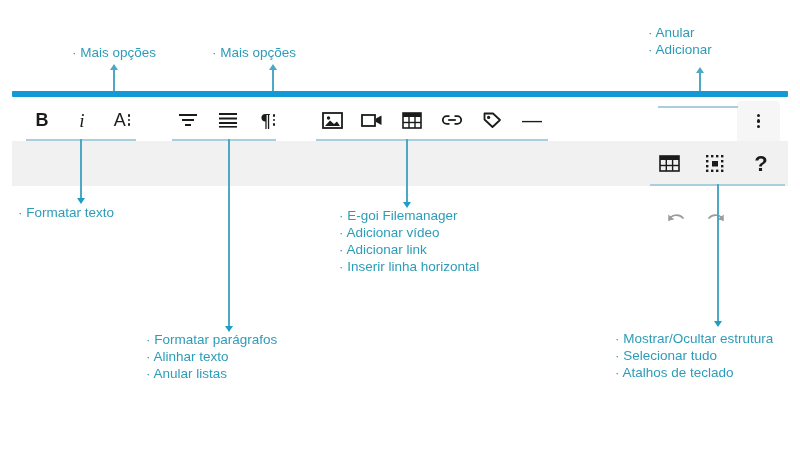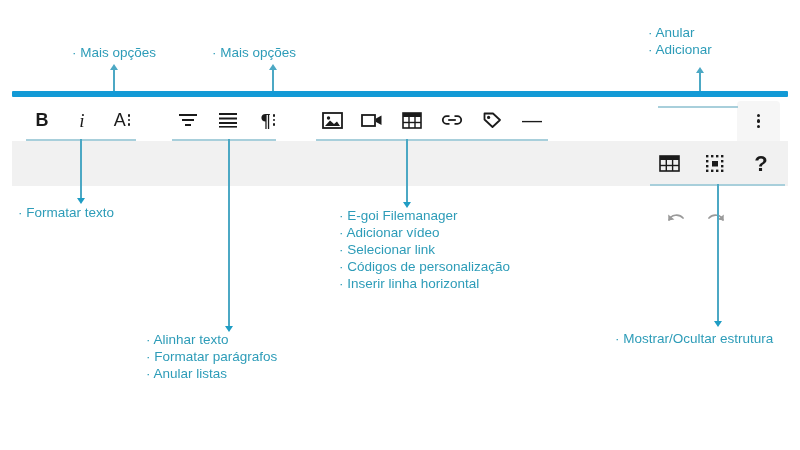--- a/index.html
+++ b/index.html
@@ -337,34 +337,35 @@
 
   <div class="vline" style="left:80px; top:139px; height:62px;"></div>
   <div class="arrow-down" style="left:77px; top:198px;"></div>
   <div class="ann" style="left:18px; top:204px;">
     <span class="line">· Formatar texto</span>
   </div>
 
   <div class="vline" style="left:228px; top:139px; height:190px;"></div>
   <div class="arrow-down" style="left:225px; top:326px;"></div>
   <div class="ann" style="left:146px; top:331px;">
+    <span class="line">· Formatar parágrafos</span>
     <span class="line">· Alinhar texto</span>
-    <span class="line">· Formatar parágrafos</span>
     <span class="line">· Anular listas</span>
   </div>
 
   <div class="vline" style="left:406px; top:139px; height:66px;"></div>
   <div class="arrow-down" style="left:403px; top:202px;"></div>
   <div class="ann" style="left:315px; top:207px;margin-left:24px;">
     <span class="line">· E-goi Filemanager</span>
     <span class="line">· Adicionar vídeo</span>
-    <span class="line">· Selecionar link</span>
-    <span class="line">· Códigos de personalização</span>
+    <span class="line">· Adicionar link</span>
     <span class="line">· Inserir linha horizontal</span>
   </div>
 
   <div class="vline" style="left:717px; top:184px; height:140px;"></div>
   <div class="arrow-down" style="left:714px; top:321px;"></div>
   <div class="ann" style="left:615px; top:330px;">
     <span class="line">· Mostrar/Ocultar estrutura</span>
+    <span class="line">· Selecionar tudo</span>
+    <span class="line">· Atalhos de teclado</span>
   </div>
 
 </div>
 
 </body></html>

